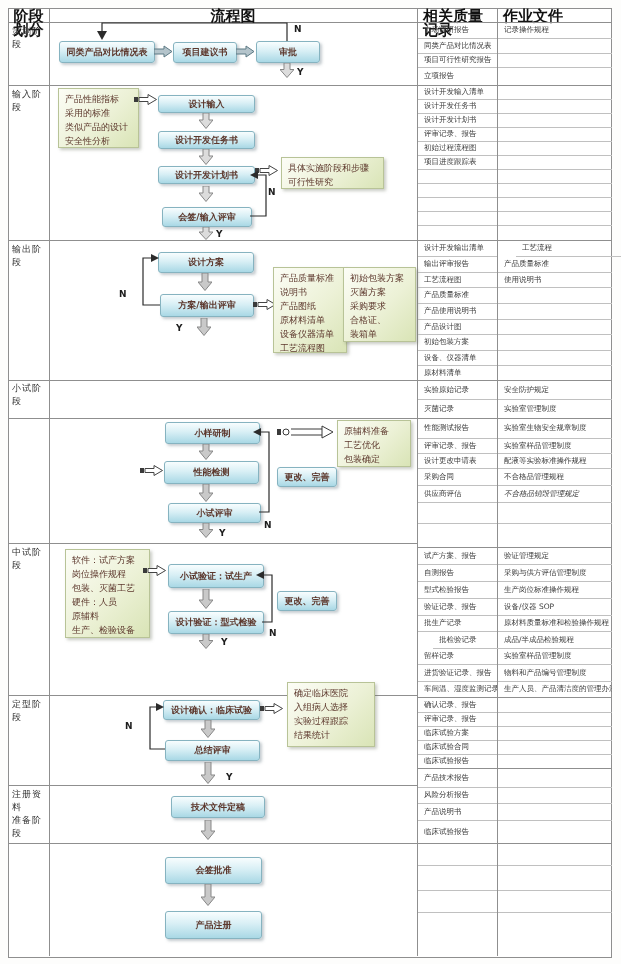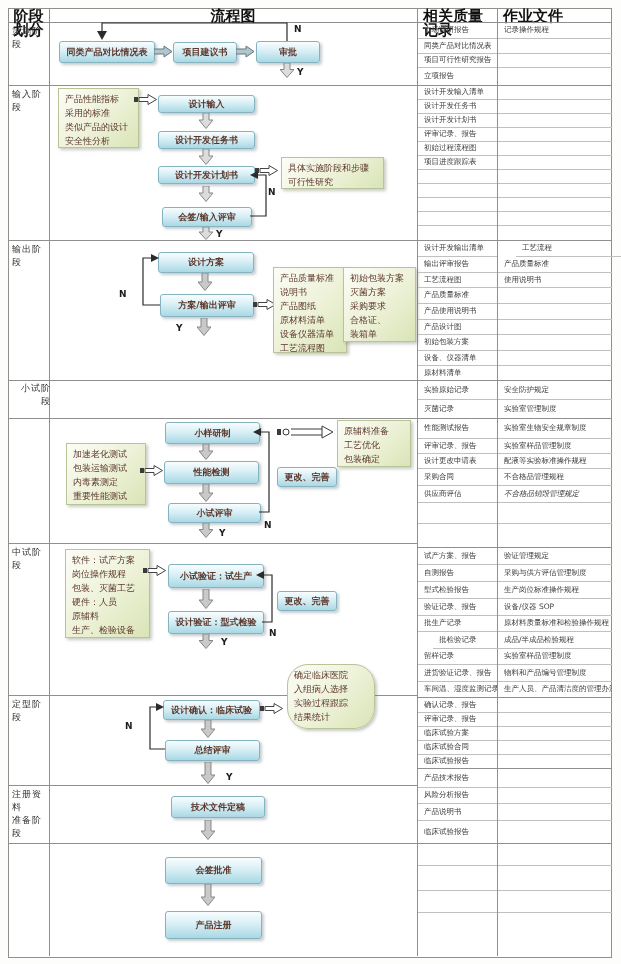--- a/index.html
+++ b/index.html
@@ -44,21 +44,21 @@
   <div class="abs hline" style="left:8px;top:843px;width:409px;"></div>
 
   <div class="abs hdr center" style="left:8px;top:9px;width:41px;">阶段划分</div>
   <div class="abs hdr center" style="left:49px;top:9px;width:368px;">流程图</div>
   <div class="abs hdr" style="left:423px;top:9px;width:74px;">相关质量记录</div>
   <div class="abs hdr" style="left:503px;top:9px;width:100px;">作业文件</div>
 
   <div class="abs stage-label" style="left:9px;top:25px;width:39px;">策划阶段</div>
   <div class="abs stage-label" style="left:9px;top:88px;width:39px;">输入阶段</div>
   <div class="abs stage-label" style="left:9px;top:243px;width:39px;">输出阶段</div>
-  <div class="abs stage-label" style="left:9px;top:382px;width:39px;text-align:right;">小试阶段</div>
+  <div class="abs stage-label" style="left:9px;top:382px;width:39px;">小试阶段</div>
   <div class="abs stage-label" style="left:9px;top:546px;width:39px;">中试阶段</div>
   <div class="abs stage-label" style="left:9px;top:698px;width:39px;">定型阶段</div>
   <div class="abs stage-label" style="left:9px;top:788px;width:39px;">注册资料
 准备阶段</div>
 
   <div class="abs fbox" style="left:59px;top:41px;width:94px;height:20px;">同类产品对比情况表</div>
   <svg class="abs" style="left:154px;top:45px;" width="19" height="13">
       <path d="M0 4 H10 V1 L18 6.5 L10 12 V9 H0 Z" fill="#b4c4cb" stroke="#5d7a85"></path>
     </svg>
   <div class="abs fbox" style="left:173px;top:42px;width:62px;height:19px;">项目建议书</div>
@@ -134,24 +134,20 @@
   <div class="abs fbox" style="left:165px;top:422px;width:93px;height:20px;">小样研制</div>
   <svg class="abs" style="left:277px;top:424px;" width="58" height="16">
       <rect x="0" y="5" width="4" height="6" fill="#3a3a3a"></rect>
       <circle cx="9" cy="8" r="3" fill="none" stroke="#3a3a3a"></circle>
       <path d="M14 5 H45 M14 11 H45" stroke="#3a3a3a" fill="none"></path>
       <path d="M45 2 L56 8 L45 14 Z" fill="#ffffff" stroke="#3a3a3a"></path>
     </svg>
   <div class="abs note" style="left:337px;top:420px;width:66px;height:42px;">原辅料准备
 工艺优化
 包装确定</div>
-  <div class="abs note" style="left:66px;top:443px;width:72px;height:57px;">加速老化测试
-包装运输测试
-内毒素测定
-重要性能测试</div>
   <svg class="abs" style="left:140px;top:464px;" width="24" height="13">
       <rect x="0" y="4" width="4" height="5" fill="#3a3a3a"></rect>
       <path d="M5 4.5 H14 V1.5 L22.5 6.5 L14 11.5 V8.5 H5 Z" fill="#ffffff" stroke="#444"></path>
     </svg>
   <svg class="abs" style="left:199px;top:444px;" width="14" height="16">
       <path d="M4 0 H10 V7 H14 L7 15.5 L0 7 H4 Z" fill="#c9c9c9" stroke="#878787"></path>
     </svg>
   <div class="abs fbox" style="left:164px;top:461px;width:93px;height:21px;">性能检测</div>
   <div class="abs fbox" style="left:277px;top:467px;width:58px;height:18px;">更改、完善</div>
   <svg class="abs" style="left:199px;top:484px;" width="14" height="18">
@@ -184,21 +180,21 @@
   <svg class="abs" style="left:199px;top:634px;" width="14" height="15">
       <path d="M4 0 H10 V6.5 H14 L7 14.5 L0 6.5 H4 Z" fill="#c9c9c9" stroke="#878787"></path>
     </svg>
   <div class="abs lab" style="left:221px;top:638px;">Y</div>
 
   <div class="abs fbox" style="left:163px;top:700px;width:95px;height:18px;">设计确认：临床试验</div>
   <svg class="abs" style="left:260px;top:702px;" width="24" height="13">
       <rect x="0" y="4" width="4" height="5" fill="#3a3a3a"></rect>
       <path d="M5 4.5 H14 V1.5 L22.5 6.5 L14 11.5 V8.5 H5 Z" fill="#ffffff" stroke="#444"></path>
     </svg>
-  <div class="abs note" style="left:287px;top:664px;width:80px;height:60px;border-radius:21px;">确定临床医院
+  <div class="abs note" style="left:287px;top:682px;width:80px;height:60px;">确定临床医院
 入组病人选择
 实验过程跟踪
 结果统计</div>
   <svg class="abs" style="left:201px;top:720px;" width="14" height="18">
       <path d="M4 0 H10 V9 H14 L7 17.5 L0 9 H4 Z" fill="#c9c9c9" stroke="#878787"></path>
     </svg>
   <div class="abs lab" style="left:125px;top:722px;">N</div>
   <div class="abs fbox" style="left:165px;top:740px;width:93px;height:19px;">总结评审</div>
   <svg class="abs" style="left:201px;top:762px;" width="14" height="22">
       <path d="M4 0 H10 V13 H14 L7 21.5 L0 13 H4 Z" fill="#c9c9c9" stroke="#878787"></path>

